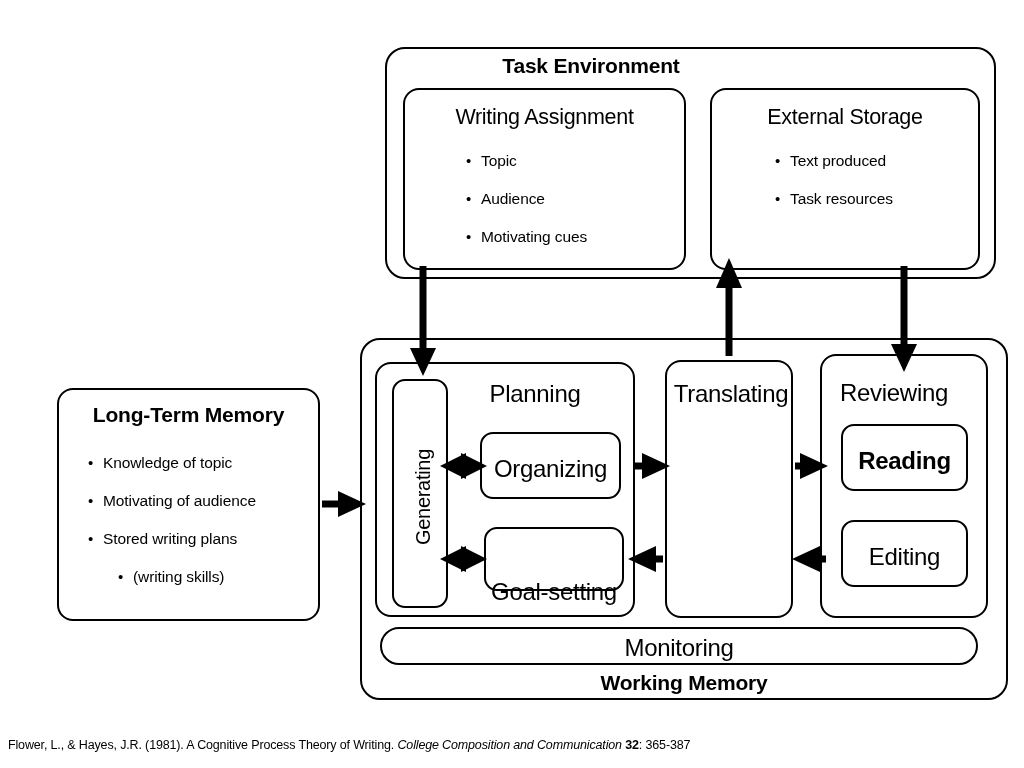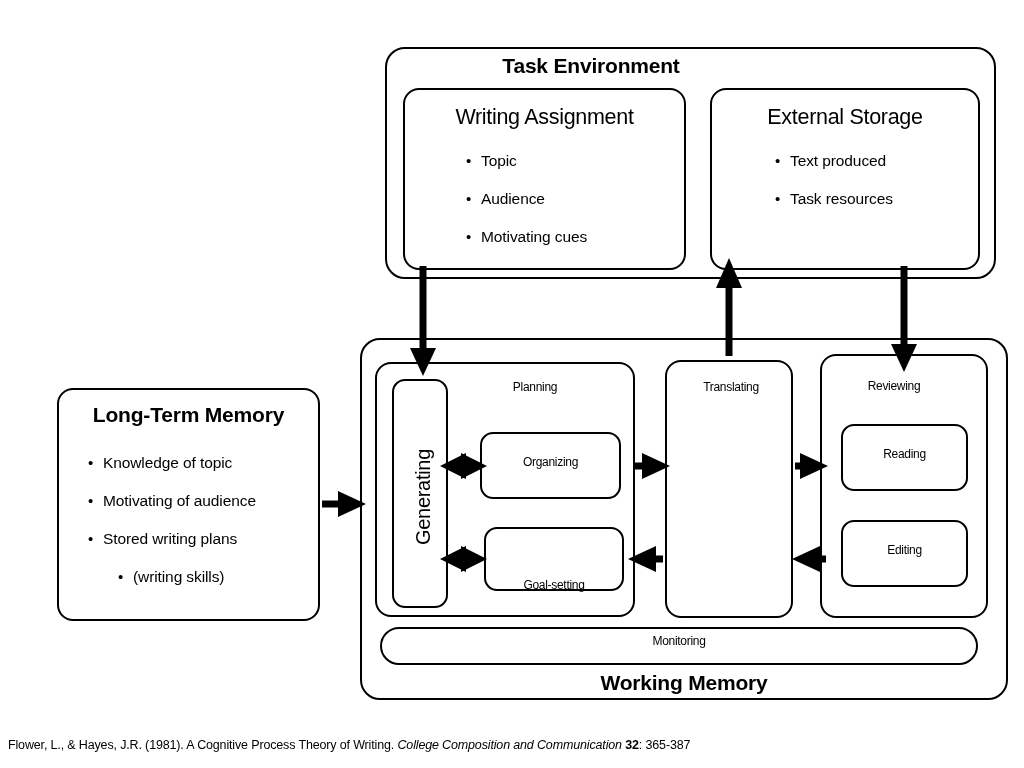--- a/index.html
+++ b/index.html
@@ -38,21 +38,21 @@
     font-size: 21px;
     letter-spacing: -0.2px;
   }
   .title-reg {
     font-weight: normal;
     font-size: 21.5px;
     letter-spacing: -0.3px;
   }
   .node-lbl {
     font-weight: normal;
-    font-size: 12px;
+    font-size: 24px;
     letter-spacing: -0.3px;
   }
   .bullet-row {
     position: absolute;
     font-size: 15.5px;
     letter-spacing: -0.1px;
     white-space: nowrap;
   }
   .bullet-row::before {
     content: "\2022";
@@ -130,21 +130,21 @@
   <div class="box r-sm" style="left:484px; top:527px; width:140px; height:64px;"></div>
   <div class="lbl node-lbl" style="left:484px; top:578px; width:140px; text-align:center;">Goal-setting</div>
 
   <div class="box r-md" style="left:665px; top:360px; width:128px; height:258px;"></div>
   <div class="lbl node-lbl" style="left:665px; top:380px; width:132px; text-align:center;">Translating</div>
 
   <div class="box r-md" style="left:820px; top:354px; width:168px; height:264px;"></div>
   <div class="lbl node-lbl" style="left:820px; top:379px; width:148px; text-align:center;">Reviewing</div>
 
   <div class="box r-sm" style="left:841px; top:424px; width:127px; height:67px;"></div>
-  <div class="lbl node-lbl" style="left:841px; top:447px; width:127px; text-align:center;">Reading</div>
+  <div class="lbl node-lbl" style="left:841px; top:447px; width:127px; text-align:center;font-weight:bold;">Reading</div>
 
   <div class="box r-sm" style="left:841px; top:520px; width:127px; height:67px;"></div>
   <div class="lbl node-lbl" style="left:841px; top:543px; width:127px; text-align:center;">Editing</div>
 
   <div class="box r-pill" style="left:380px; top:627px; width:598px; height:38px;"></div>
   <div class="lbl node-lbl" style="left:380px; top:634px; width:598px; text-align:center;">Monitoring</div>
 
   <svg class="arrows" viewBox="0 0 1024 768">
 
     <g>

